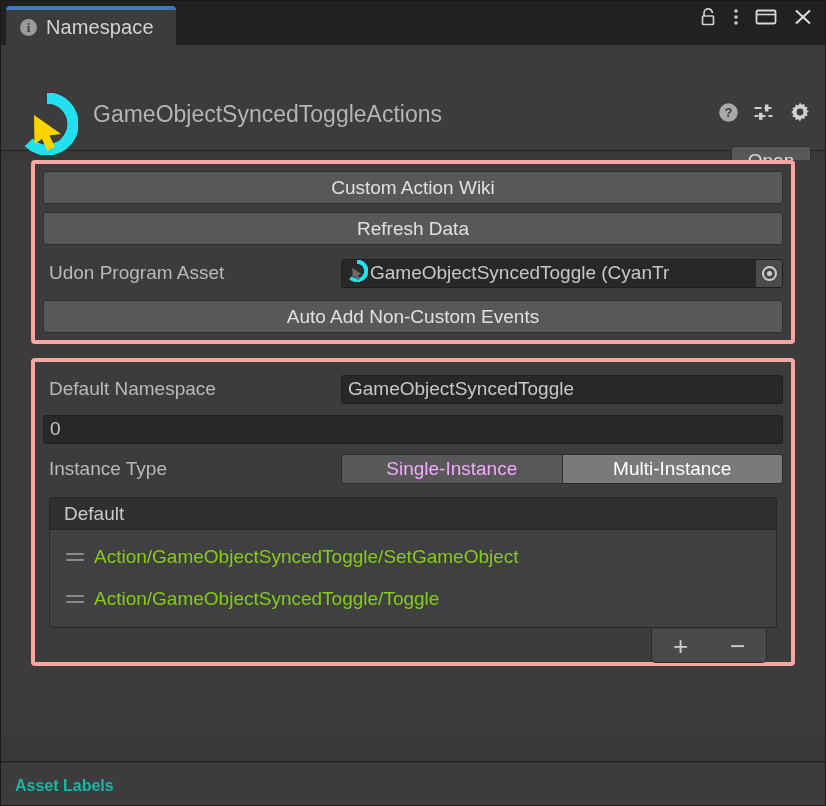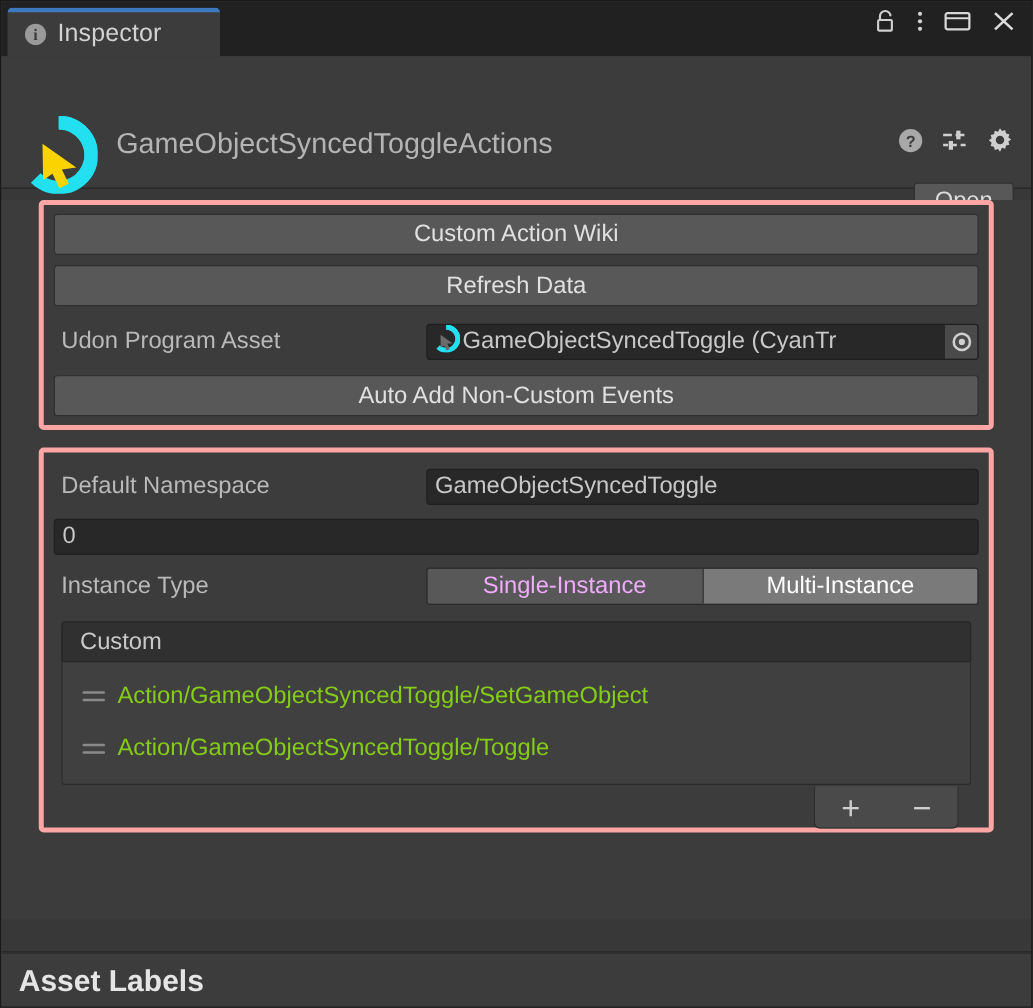--- a/index.html
+++ b/index.html
@@ -349,34 +349,34 @@
     bottom: 0;
     height: 46px;
     background: #3c3c3c;
     border-top: 1px solid #2b2b2b;
     display: flex;
     align-items: center;
     padding-left: 14px;
     box-sizing: border-box;
   }
   .asset-labels-text {
-    font-size: 24px;
+    font-size: 16px;
     font-weight: bold;
-    color: #e5e5e5;
+    color: #14b8a6;
   }
 </style>
 </head>
 <body>
 
 <div class="window">
 
   <div class="tabbar">
     <div class="tab">
       <span class="info-icon">i</span>
-      <span class="tab-label">Inspector</span>
+      <span class="tab-label">Namespace</span>
     </div>
 
     <div class="tabbar-right">
       <span class="tb-icon">
         <svg width="17" height="20" viewBox="0 0 17 20">
           <path d="M4 9 V6 a4.2 4.2 0 0 1 8.4 0" fill="none" stroke="#d0d0d0" stroke-width="1.7"></path>
           <rect x="2.5" y="9" width="11" height="8.5" rx="1" fill="none" stroke="#d0d0d0" stroke-width="1.7"></rect>
         </svg>
       </span>
       <span class="tb-icon">
@@ -486,21 +486,21 @@
         <div class="row-field">
           <div class="toggle-group">
             <div class="toggle-btn">Single-Instance</div>
             <div class="toggle-btn selected">Multi-Instance</div>
           </div>
         </div>
       </div>
 
 
       <div class="list-wrap">
-        <div class="list-header">Custom</div>
+        <div class="list-header">Default</div>
         <div class="list-body">
 
           <div class="list-item">
             <span class="drag-handle">
                 <span></span>
                 <span></span>
               </span>
             <span>Action/GameObjectSyncedToggle/SetGameObject</span>
           </div>
 

